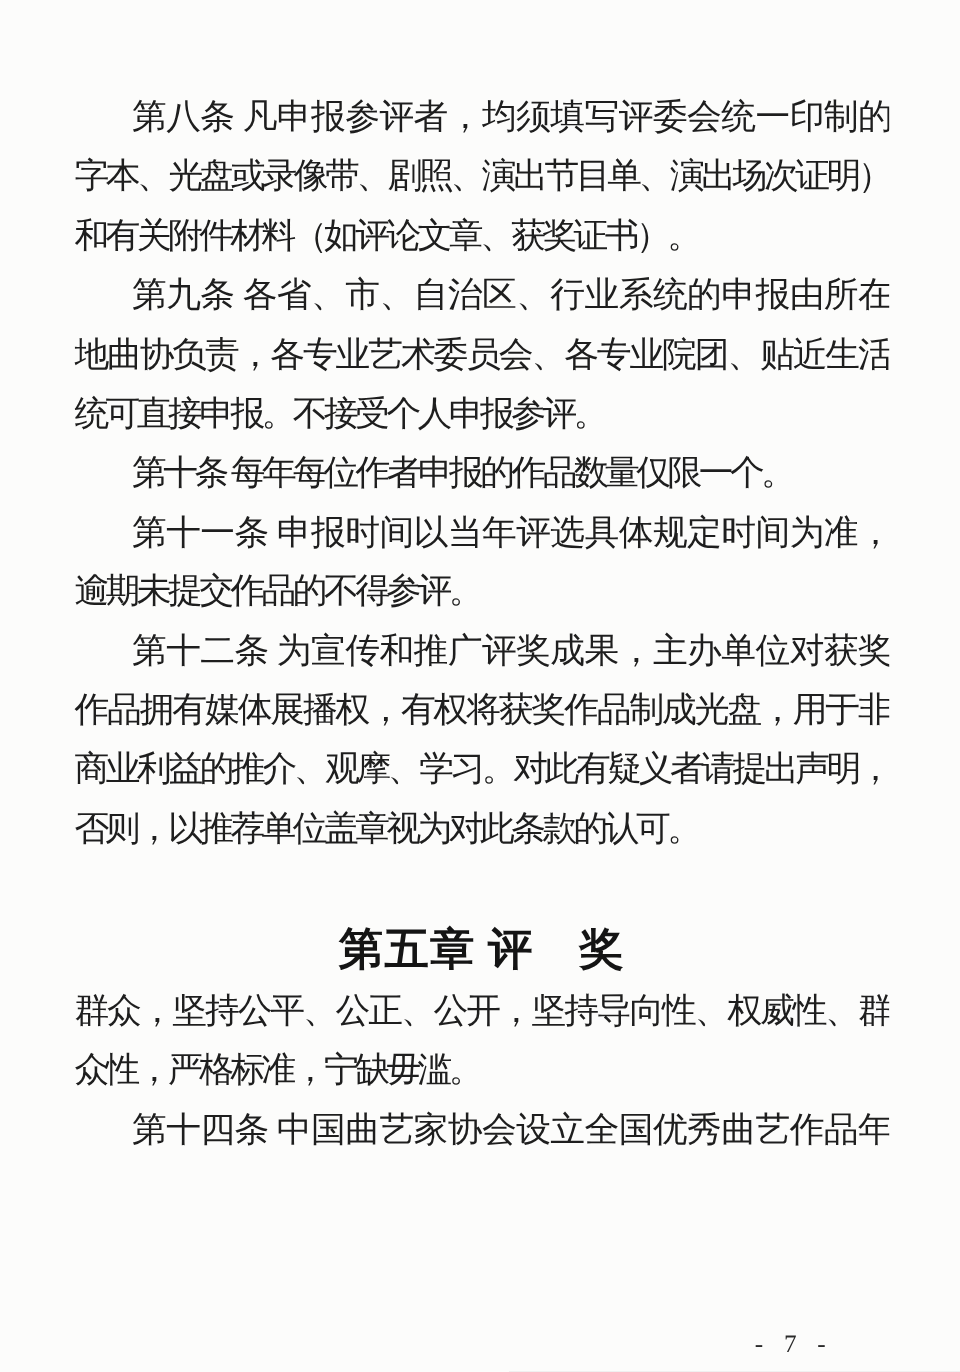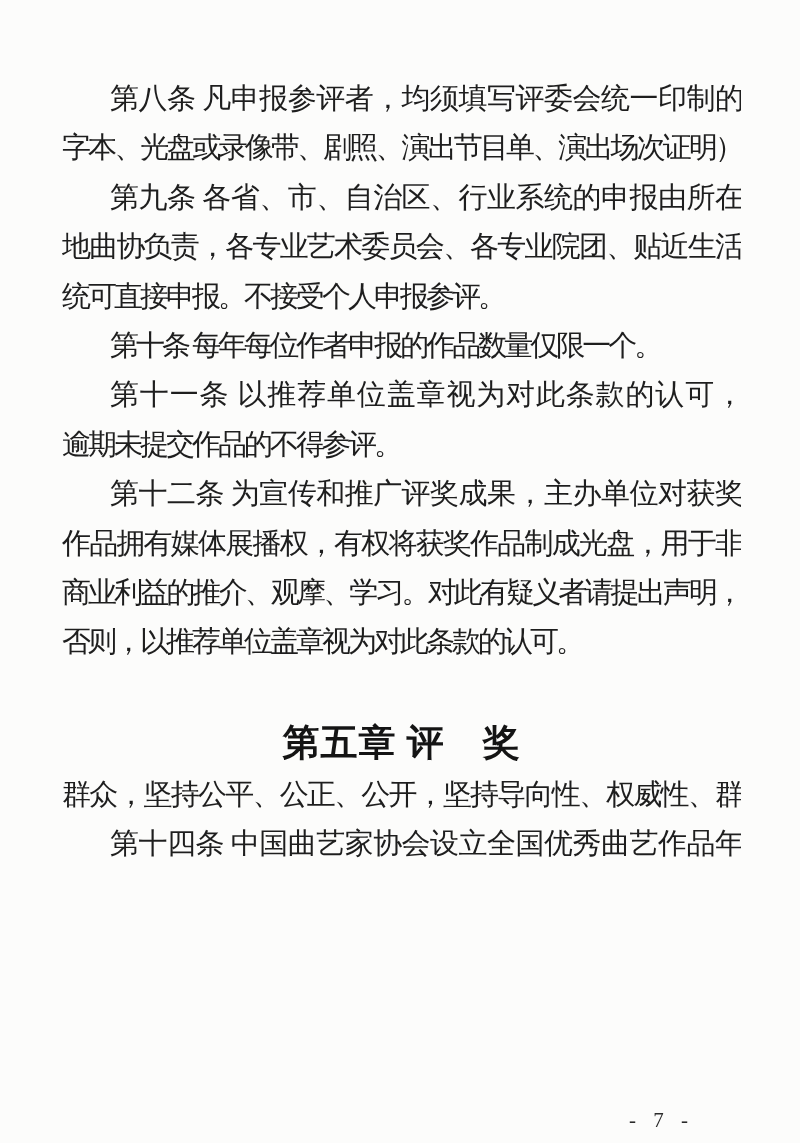--- a/index.html
+++ b/index.html
@@ -61,31 +61,33 @@
     font-family: "Liberation Serif", "DejaVu Serif", serif;
   }
 </style>
 </head>
 <body>
 
 <div class="page">
   <div class="text-col">
     <div class="ln ind just">第八条 凡申报参评者，均须填写评委会统一印制的</div>
     <div class="ln just">字本、光盘或录像带、剧照、演出节目单、演出场次证明）</div>
+    <div class="ln end">和有关附件材料（如评论文章、获奖证书）。</div>
     <div class="ln ind just">第九条 各省、市、自治区、行业系统的申报由所在</div>
     <div class="ln just">地曲协负责，各专业艺术委员会、各专业院团、贴近生活</div>
     <div class="ln end">统可直接申报。不接受个人申报参评。</div>
     <div class="ln ind end">第十条 每年每位作者申报的作品数量仅限一个。</div>
-    <div class="ln ind just">第十一条 以推荐单位盖章视为对此条款的认可，</div>
+    <div class="ln ind just">第十一条 申报时间以当年评选具体规定时间为准，</div>
     <div class="ln end">逾期未提交作品的不得参评。</div>
     <div class="ln ind just">第十二条 为宣传和推广评奖成果，主办单位对获奖</div>
     <div class="ln just">作品拥有媒体展播权，有权将获奖作品制成光盘，用于非</div>
     <div class="ln just">商业利益的推介、观摩、学习。对此有疑义者请提出声明，</div>
     <div class="ln end">否则，以推荐单位盖章视为对此条款的认可。</div>
 
     <h2 class="chapter">第五章 评　奖</h2>
 
     <div class="ln just">群众，坚持公平、公正、公开，坚持导向性、权威性、群</div>
+    <div class="ln end">众性，严格标准，宁缺毋滥。</div>
     <div class="ln ind just">第十四条 中国曲艺家协会设立全国优秀曲艺作品年</div>
   </div>
 
   <div class="pageno">- 7 -</div>
 </div>
 
 </body></html>

